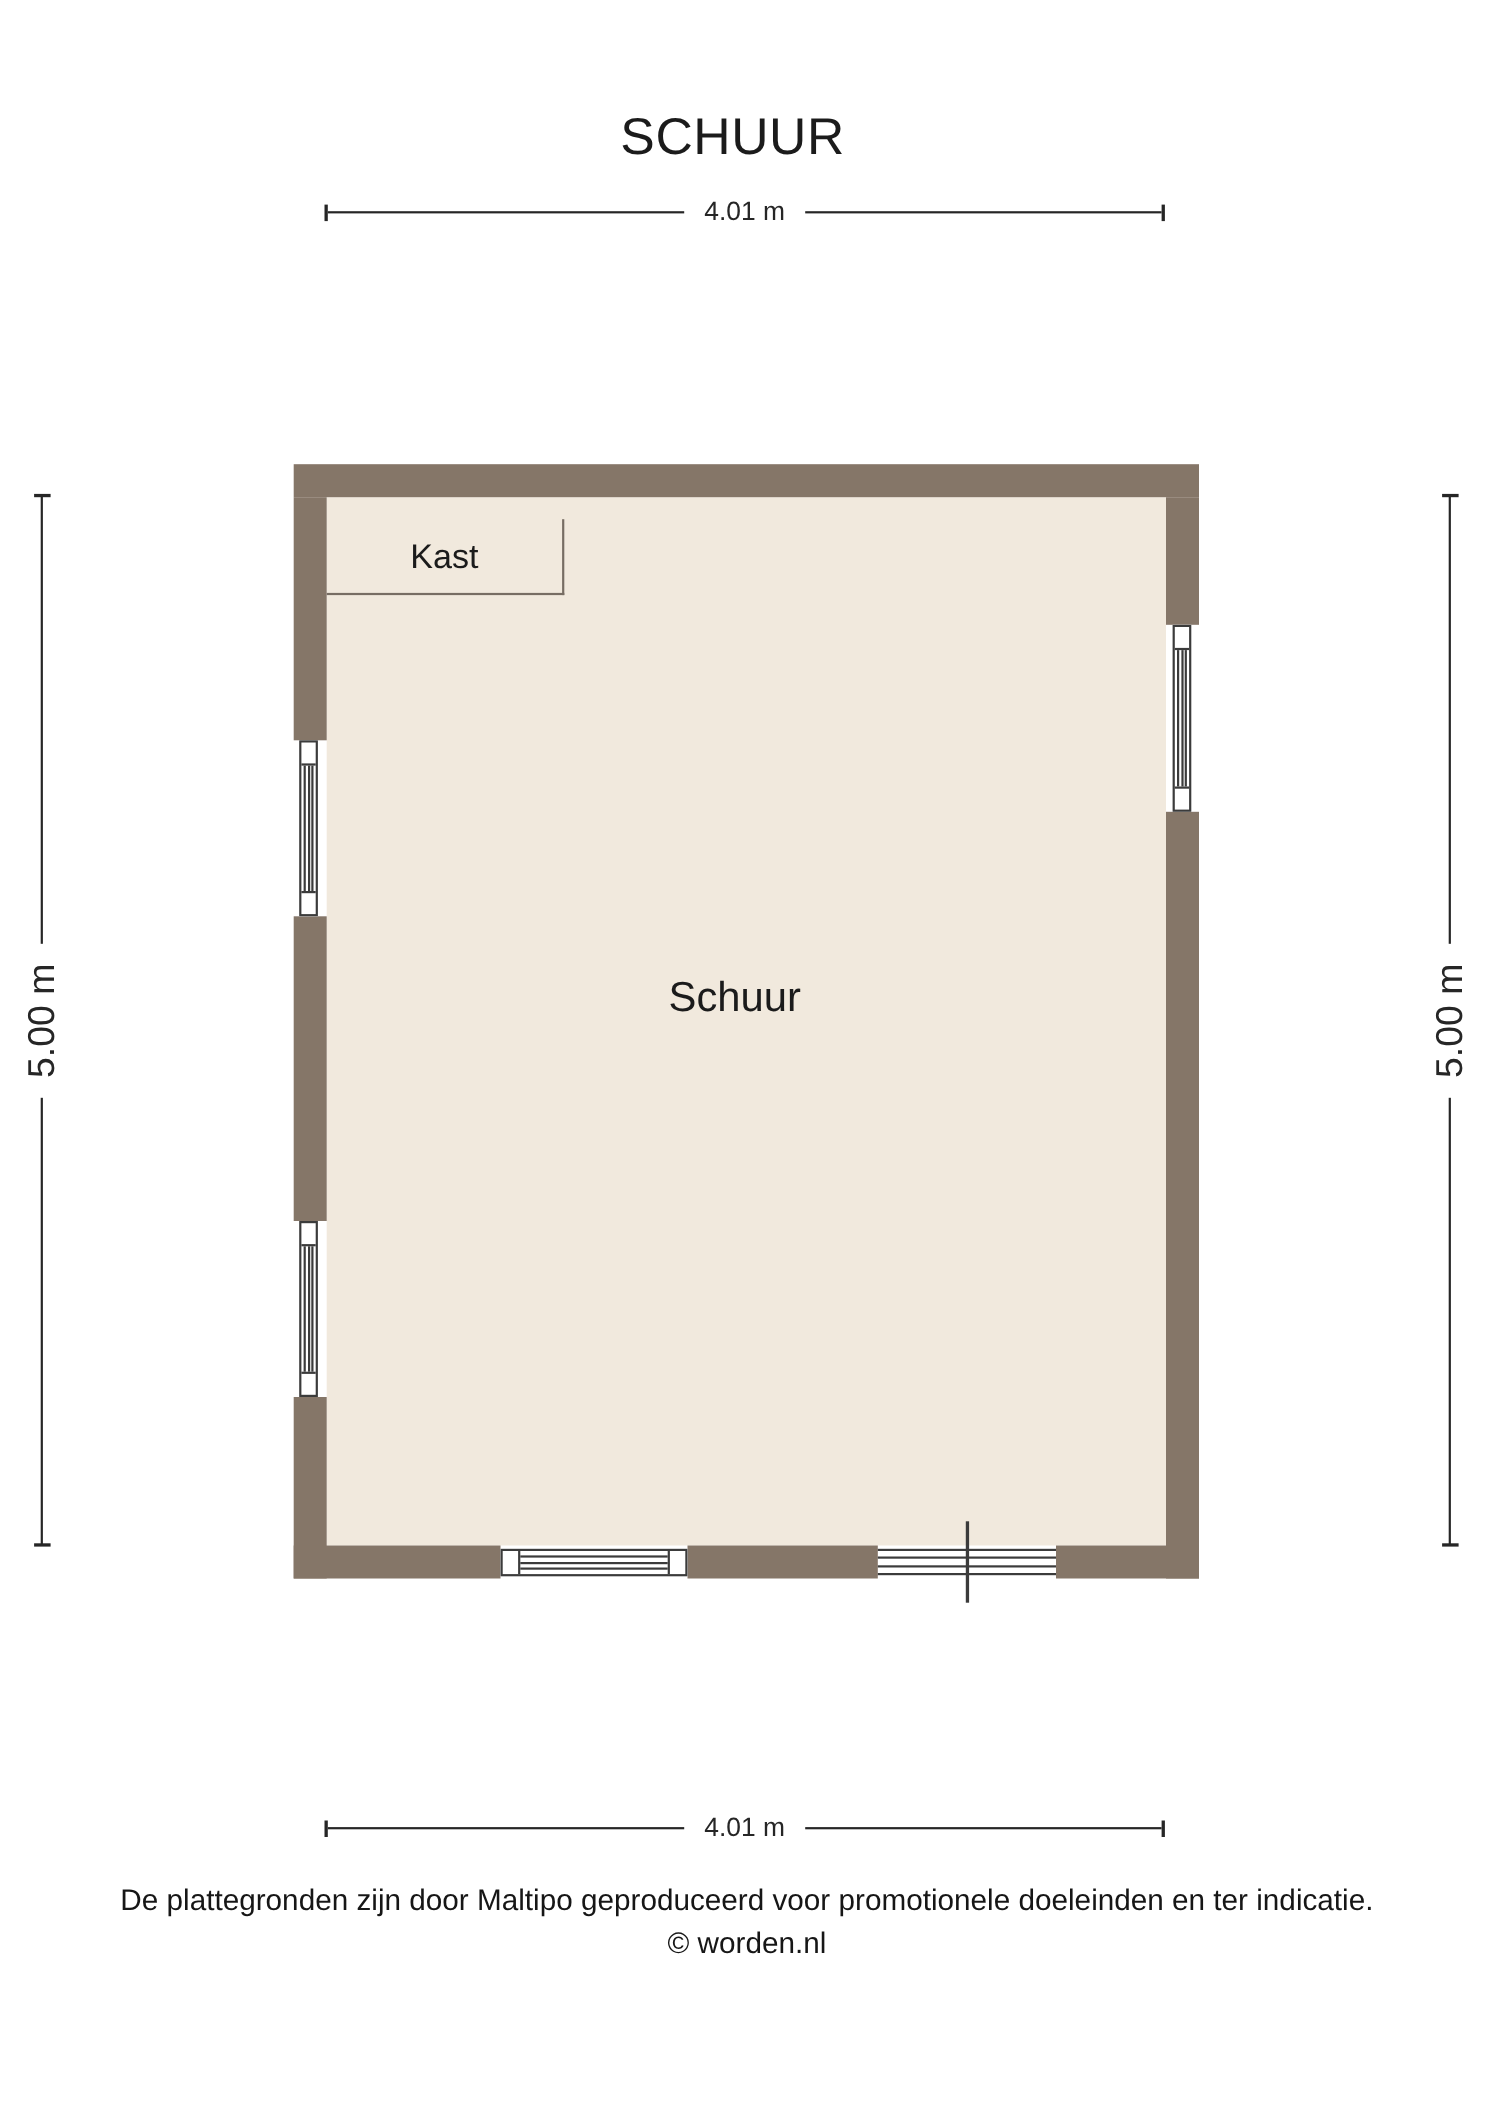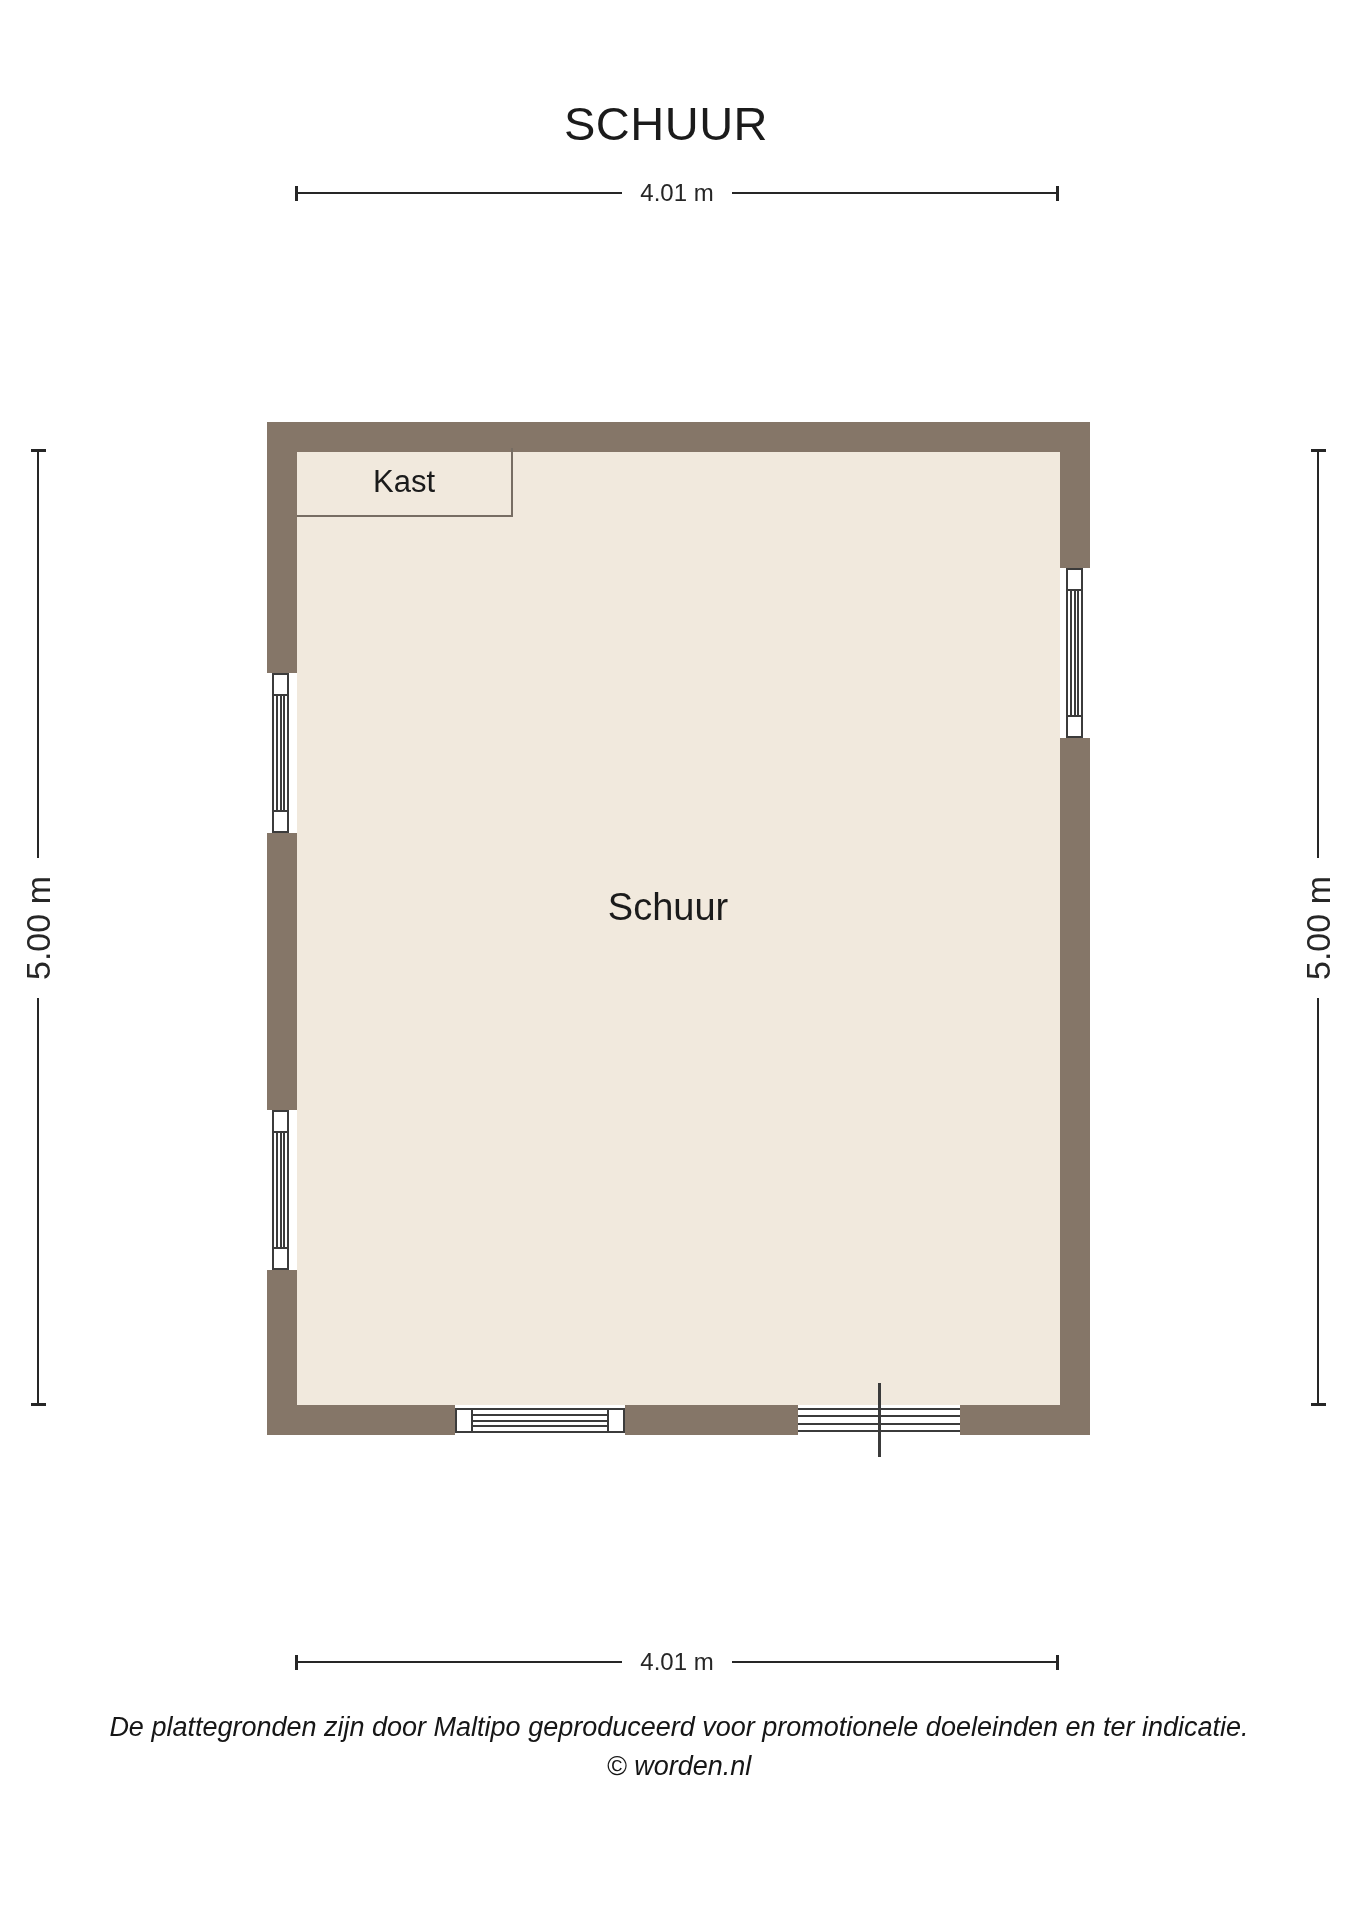--- a/index.html
+++ b/index.html
@@ -17,21 +17,21 @@
     position:absolute; left:0; width:1332px; top:96px;
     text-align:center; font-size:47px; letter-spacing:0.5px; color:#1b1b1b;
   }
 
   
   .interior { position:absolute; left:297px; top:452px; width:763px; height:953px; background:#f1e9dd; }
   .wall { position:absolute; background:#857668; }
 
   
   .kast-box {
-    position:absolute; left:297px; top:448px; width:214px; height:67px;
+    position:absolute; left:297px; top:472px; width:214px; height:67px;
     border-right:2px solid #776d63; border-bottom:2px solid #776d63;
     display:flex; align-items:center; justify-content:center;
     font-size:31px; color:#1b1b1b;
   }
 
   
   .room-label { position:absolute; left:478px; top:886px; width:380px; text-align:center; }
   .room-name { font-size:38px; color:#1b1b1b; }
   .room-h { font-size:30px; font-style:italic; margin-top:3px; color:#1b1b1b; }
 
@@ -77,21 +77,21 @@
   .vseg { position:absolute; width:2px; background:#262626; }
   .vtick { position:absolute; width:15px; height:3px; background:#262626; }
   .vdimlbl {
     position:absolute; width:160px; height:36px;
     display:flex; align-items:center; justify-content:center;
     font-size:34px; color:#262626; white-space:nowrap;
     transform:rotate(-90deg);
   }
 
   
-  .footer { position:absolute; left:0; right:0; top:1712px; text-align:center; font-size:27px; color:#161616;font-style:italic; }
+  .footer { position:absolute; left:0; right:0; top:1712px; text-align:center; font-size:27px; color:#161616; }
   .footer div { margin-bottom:8px; }
 </style>
 </head>
 <body>
 
 <div class="title">SCHUUR</div>
 
 <div class="hdim" style="left:295px; top:175px; width:764px;">
   <div class="tick"></div>
   <div class="seg"></div>

